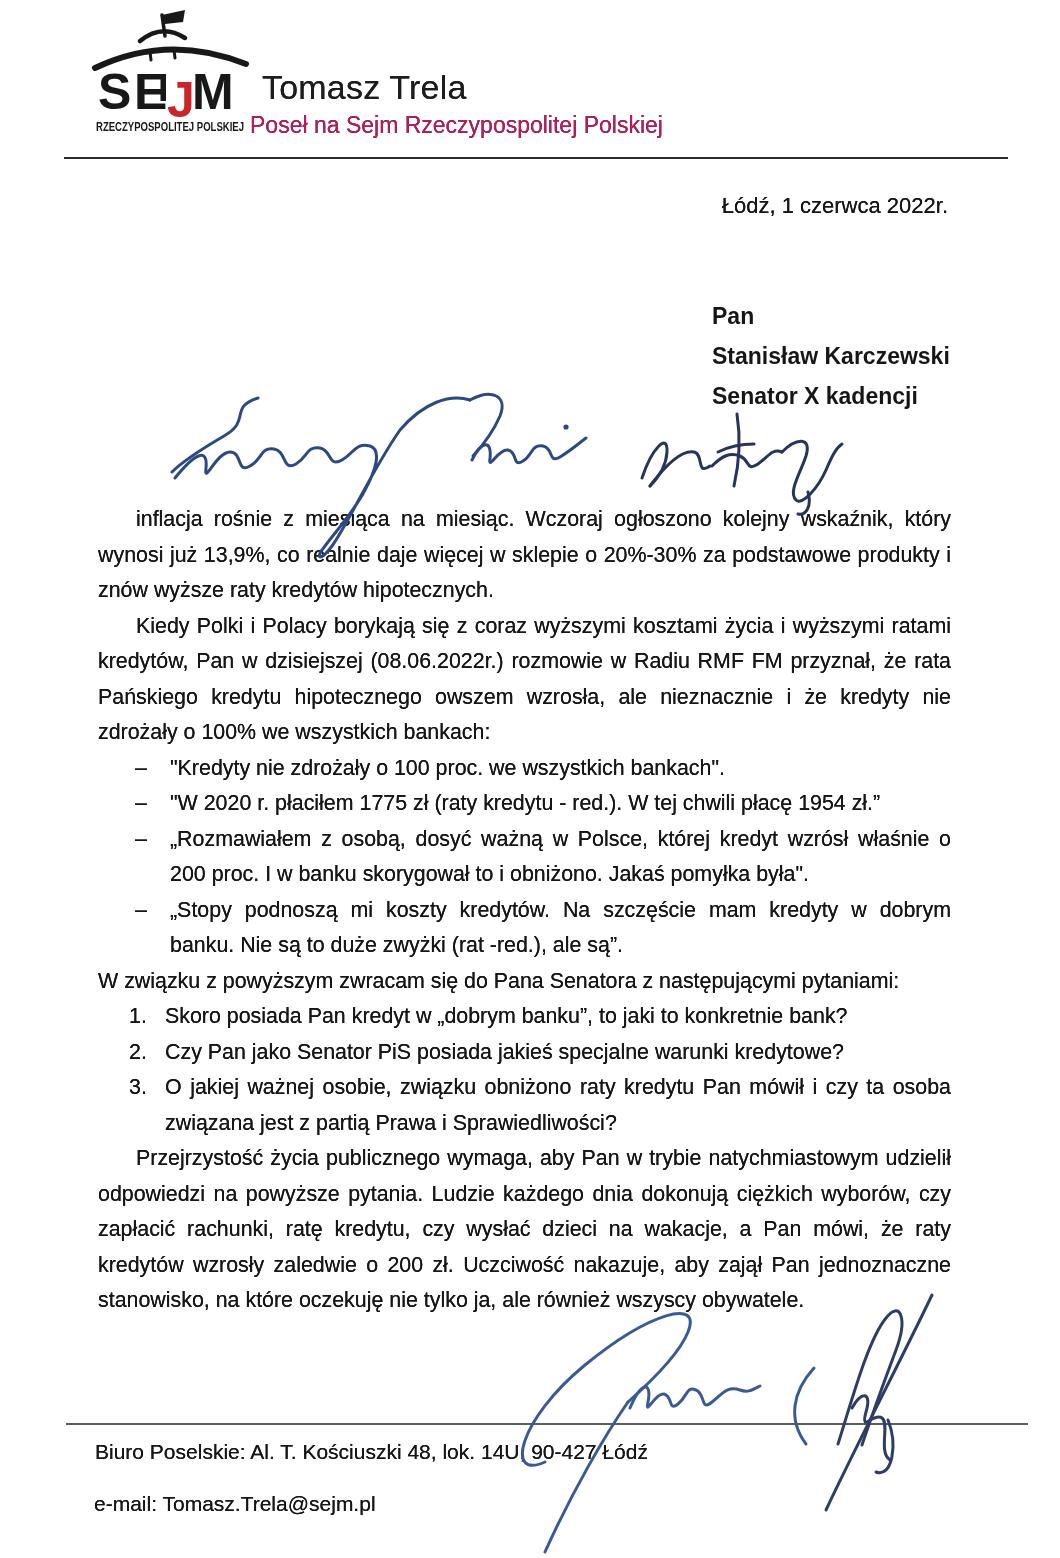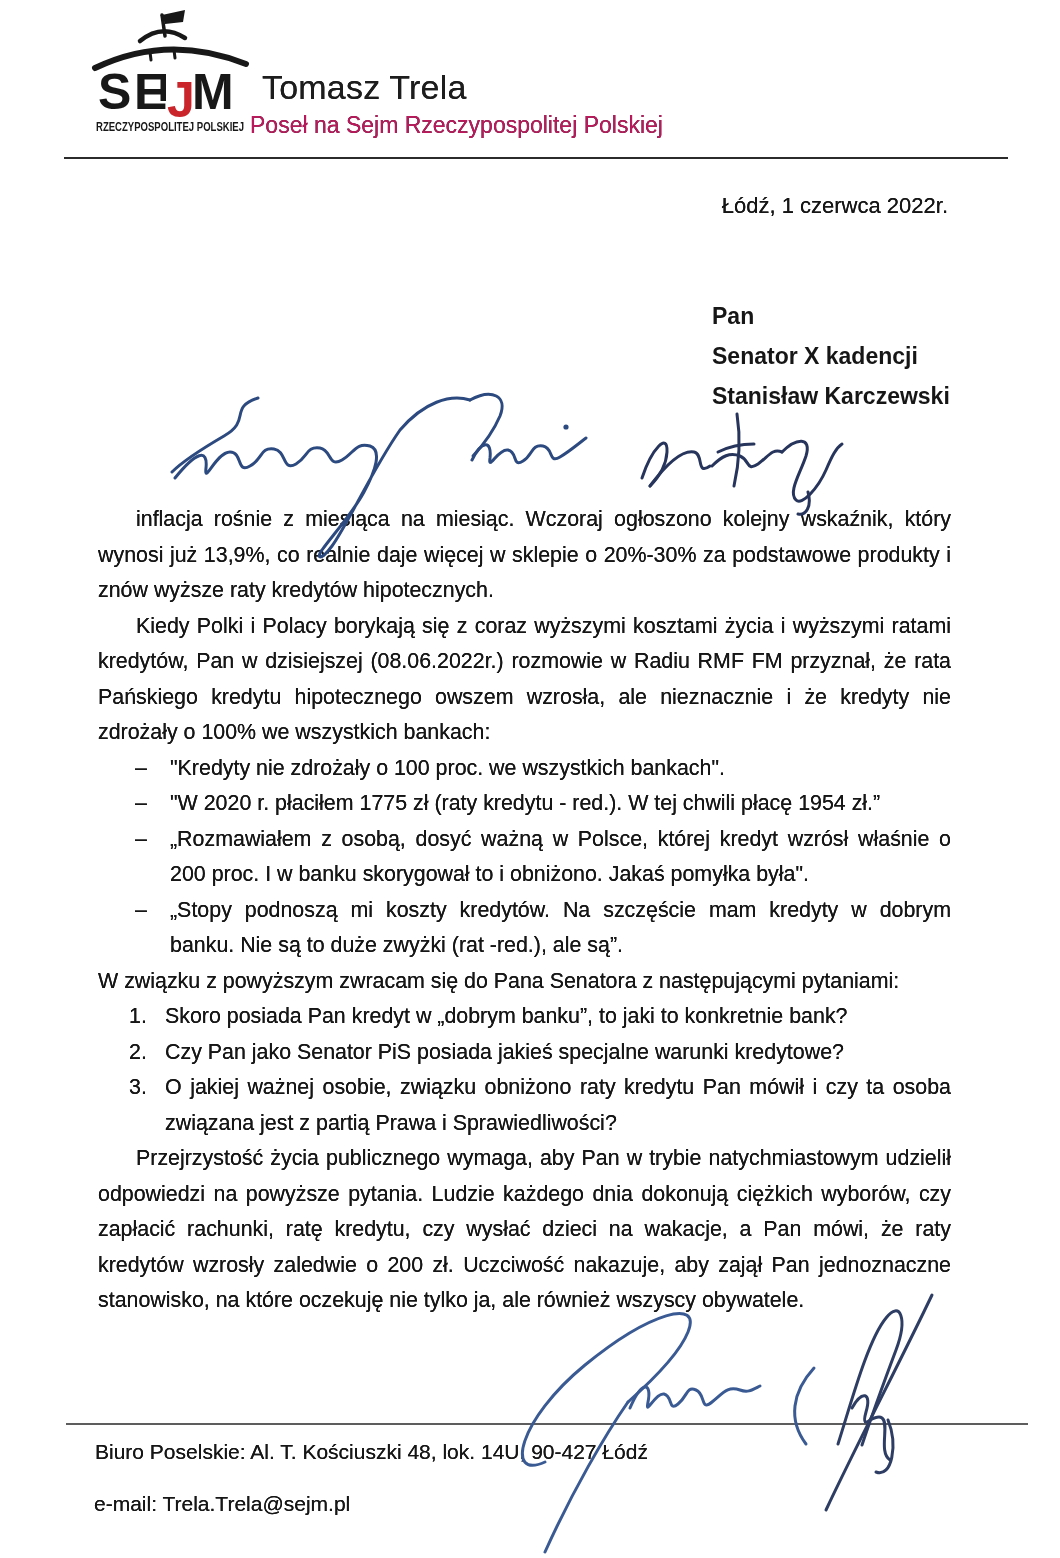--- a/index.html
+++ b/index.html
@@ -91,22 +91,22 @@
   </svg>
 
   <div class="hdr-name">Tomasz Trela</div>
   <div class="hdr-title">Poseł na Sejm Rzeczypospolitej Polskiej</div>
   <div class="hdr-rule"></div>
 
   <div class="dateline">Łódź, 1 czerwca  2022r.</div>
 
   <div class="recipient">
     <div>Pan</div>
+    <div>Stanisław Karczewski</div>
     <div>Senator X kadencji</div>
-    <div>Stanisław Karczewski</div>
   </div>
 
   <svg class="salutation-svg" viewBox="150 385 710 190" aria-hidden="true">
     <g class="hand" stroke="#2c4a7f" stroke-width="3">
       <path d="M258,398 C228,408 252,420 224,436 C200,450 182,462 172,472"></path>
       <path d="M175,478 C196,452 208,448 206,468 C204,486 216,452 230,452 C243,452 236,474 250,466 C263,459 260,447 274,449 C287,451 282,472 296,464 C308,457 306,446 320,448 C332,450 328,468 342,460 C354,453 356,442 370,446 C382,450 376,470 364,492 C352,514 332,536 322,550 C316,558 320,562 332,546 C348,524 372,470 400,430 C424,402 450,394 470,400"></path>
       <path d="M470,400 C492,388 508,396 500,416 C494,430 484,444 473,456"></path>
       <path d="M472,460 C482,440 492,440 490,458 C488,472 498,448 508,450 C518,452 512,468 523,461 C533,455 531,444 543,446 C554,448 548,464 560,457 C570,451 578,444 586,438"></path>
       <circle cx="566" cy="427" r="2.6" fill="#2c4a7f" stroke="none"></circle>
     </g>
@@ -170,15 +170,15 @@
     <g class="hand" stroke="#2e3d63" stroke-width="3">
       <path d="M838,1444 C852,1400 868,1340 886,1318 C900,1300 908,1318 896,1350 C884,1382 872,1415 862,1445"></path>
       <path d="M852,1408 C862,1390 872,1392 866,1412 C860,1434 874,1412 882,1418 C890,1424 878,1452 890,1460"></path>
       <path d="M888,1420 C898,1445 892,1478 876,1472"></path>
       <path d="M826,1510 C858,1442 900,1362 932,1295"></path>
     </g>
   </svg>
 
   <div class="ftr-rule"></div>
   <div class="ftr-office">Biuro Poselskie: Al. T. Kościuszki 48, lok. 14U, 90-427 Łódź</div>
-  <div class="ftr-email">e-mail: Trela.Trela@sejm.pl</div>
+  <div class="ftr-email">e-mail: Tomasz.Trela@sejm.pl</div>
 
 </div>
 
 </body></html>

